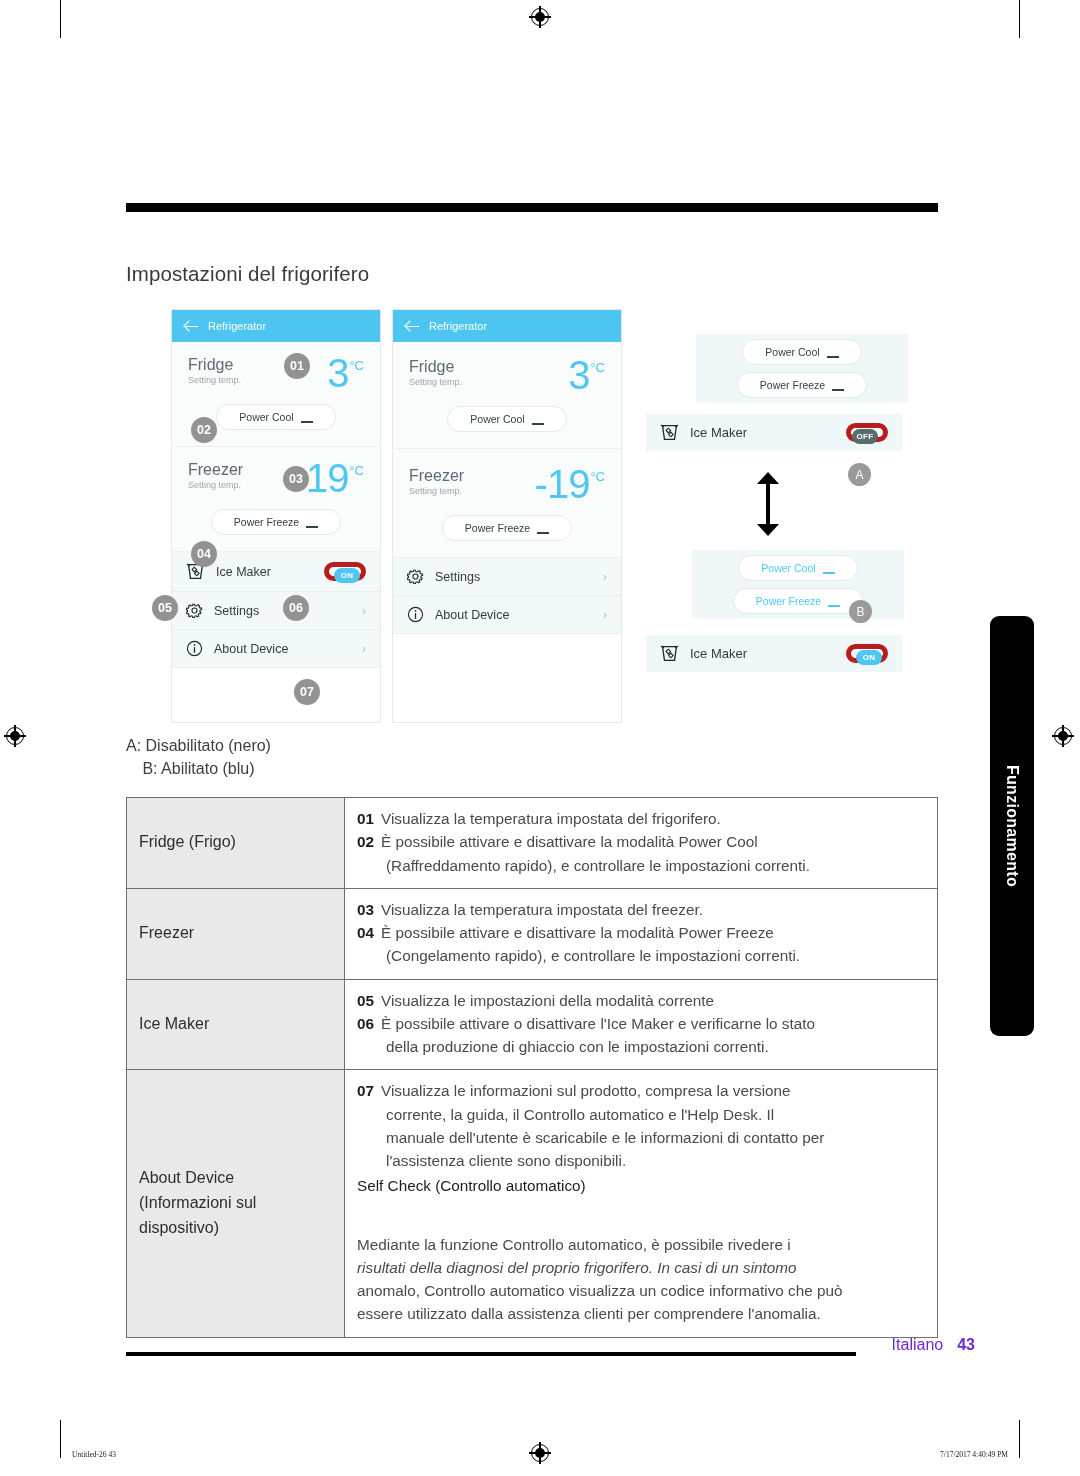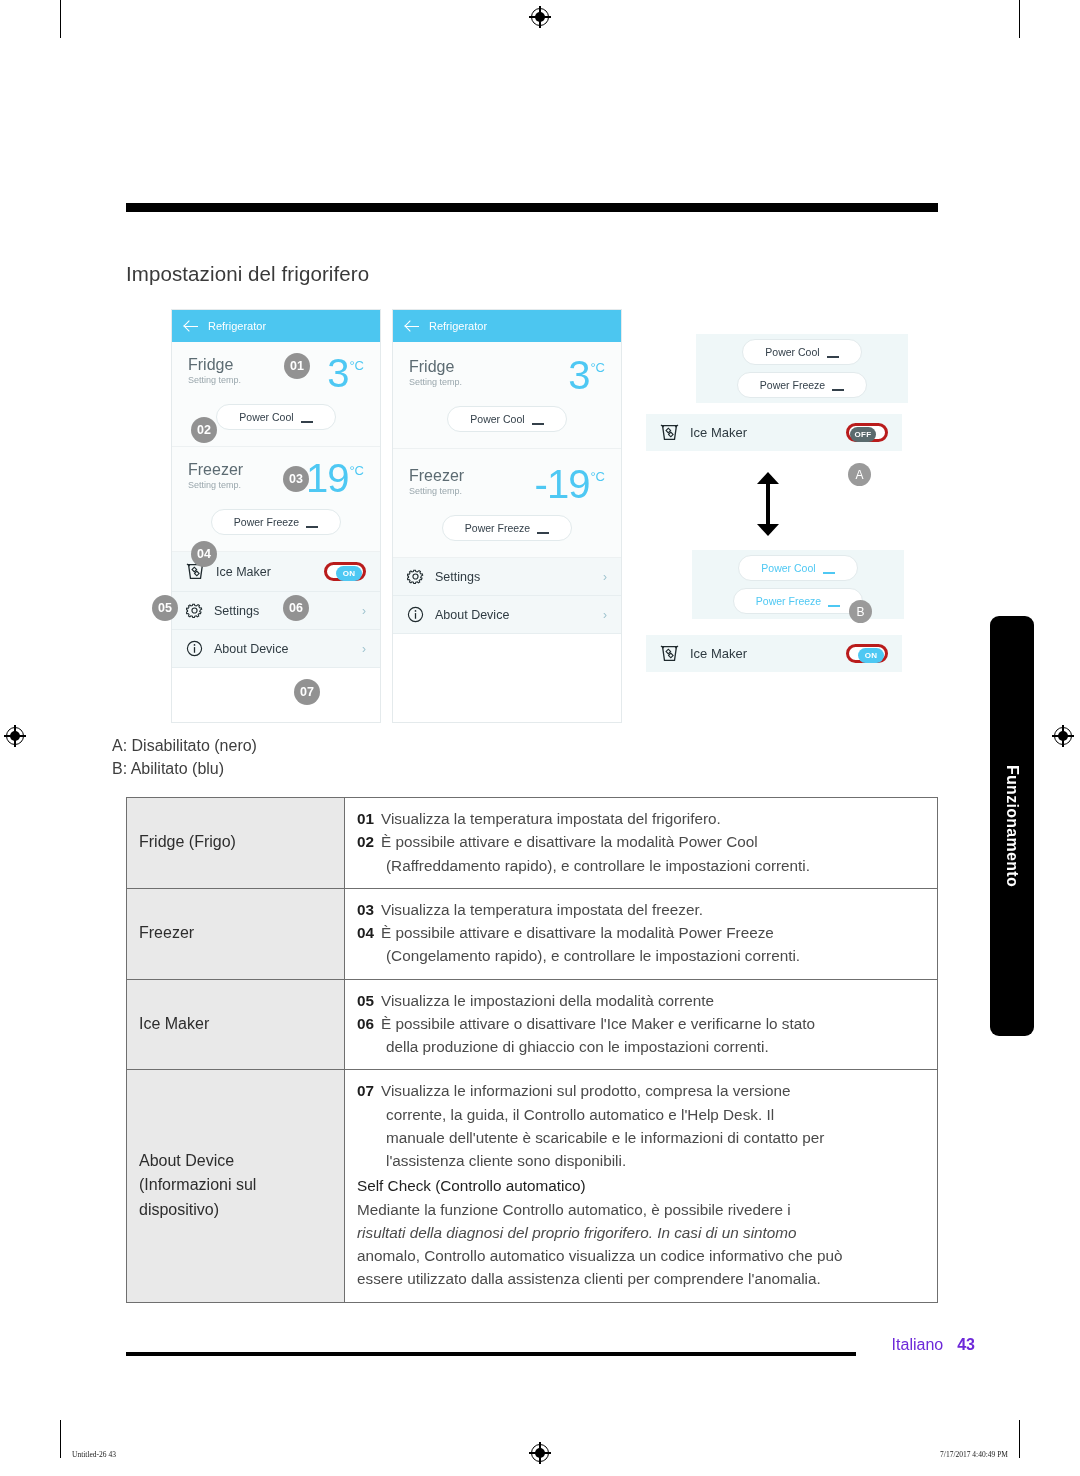--- a/index.html
+++ b/index.html
@@ -103,21 +103,21 @@
   .list-row .lbl { flex:1 1 auto; }
   .chev { color:#9fc4cf; font-size:12px; }
 
   
   .icn { width:17px; height:17px; flex:0 0 auto; display:block; }
   .icn.ice { width:19px; height:17px; }
 
   
   .toggle {
     width:42px; height:19px; border-radius:11px; background:#fff;
-    border:3px solid #b91c1c; position:relative; flex:0 0 auto;
+    border:5px solid #b91c1c; position:relative; flex:0 0 auto;
   }
   .toggle .knob {
     position:absolute; top:1px; width:26px; height:15px; border-radius:9px;
     font-size:8px; color:#fff; display:flex; align-items:center; justify-content:center;
     letter-spacing:.3px; font-weight:bold;
   }
   .toggle.on  .knob { right:1px; background:#4ec8f3; }
   .toggle.off .knob { left:1px;  background:#5a6b6e; }
 
   
@@ -143,21 +143,21 @@
   .arrow-updown .stem {
     position:absolute; left:9px; top:8px; width:4px; height:48px; background:#000;
   }
   .arrow-updown .ar-up, .arrow-updown .ar-dn {
     position:absolute; left:0; width:0; height:0; border-left:11px solid transparent; border-right:11px solid transparent;
   }
   .arrow-updown .ar-up { top:0; border-bottom:12px solid #000; }
   .arrow-updown .ar-dn { bottom:0; border-top:12px solid #000; }
 
   
-  .legend { position:absolute; left:112px; top:734px; font-size:16px; color:#3e3e3e; line-height:1.45; }
+  .legend { position:absolute; left:126px; top:734px; font-size:16px; color:#3e3e3e; line-height:1.45;text-align:center; }
 
   
   table.spec {
     position:absolute; left:126px; top:797px; width:812px;
     border-collapse:collapse; font-size:15.3px; color:#4a4a4a;
   }
   table.spec td {
     border:1.6px solid #6f6f6f; vertical-align:middle; padding:8px 10px;
   }
   table.spec td.name {
@@ -508,21 +508,21 @@
         </td>
         <td class="desc">
           <div class="dline">
               <span class="nu">07</span>
               <span>Visualizza le informazioni sul prodotto, compresa la versione</span>
             </div>
           <div class="dcont">corrente, la guida, il Controllo automatico e l'Help Desk. Il</div>
           <div class="dcont">manuale dell'utente è scaricabile e le informazioni di contatto per</div>
           <div class="dcont">l'assistenza cliente sono disponibili.</div>
           <div class="dsub">Self Check (Controllo automatico)</div>
-          <div class="dcont" style="padding-left:0;">Mediante la funzione Controllo automatico, è possibile rivedere i</div>
+          <div class="dcont" style="padding-left:0;margin-top:35px;">Mediante la funzione Controllo automatico, è possibile rivedere i</div>
           <div class="dcont" style="padding-left:0;font-style:italic;">risultati della diagnosi del proprio frigorifero. In casi di un sintomo</div>
           <div class="dcont" style="padding-left:0;">anomalo, Controllo automatico visualizza un codice informativo che può</div>
           <div class="dcont" style="padding-left:0;">essere utilizzato dalla assistenza clienti per comprendere l'anomalia.</div>
         </td>
       </tr>
     </tbody>
   </table>
 
   <div class="side-tab">
     <span>Funzionamento</span>

